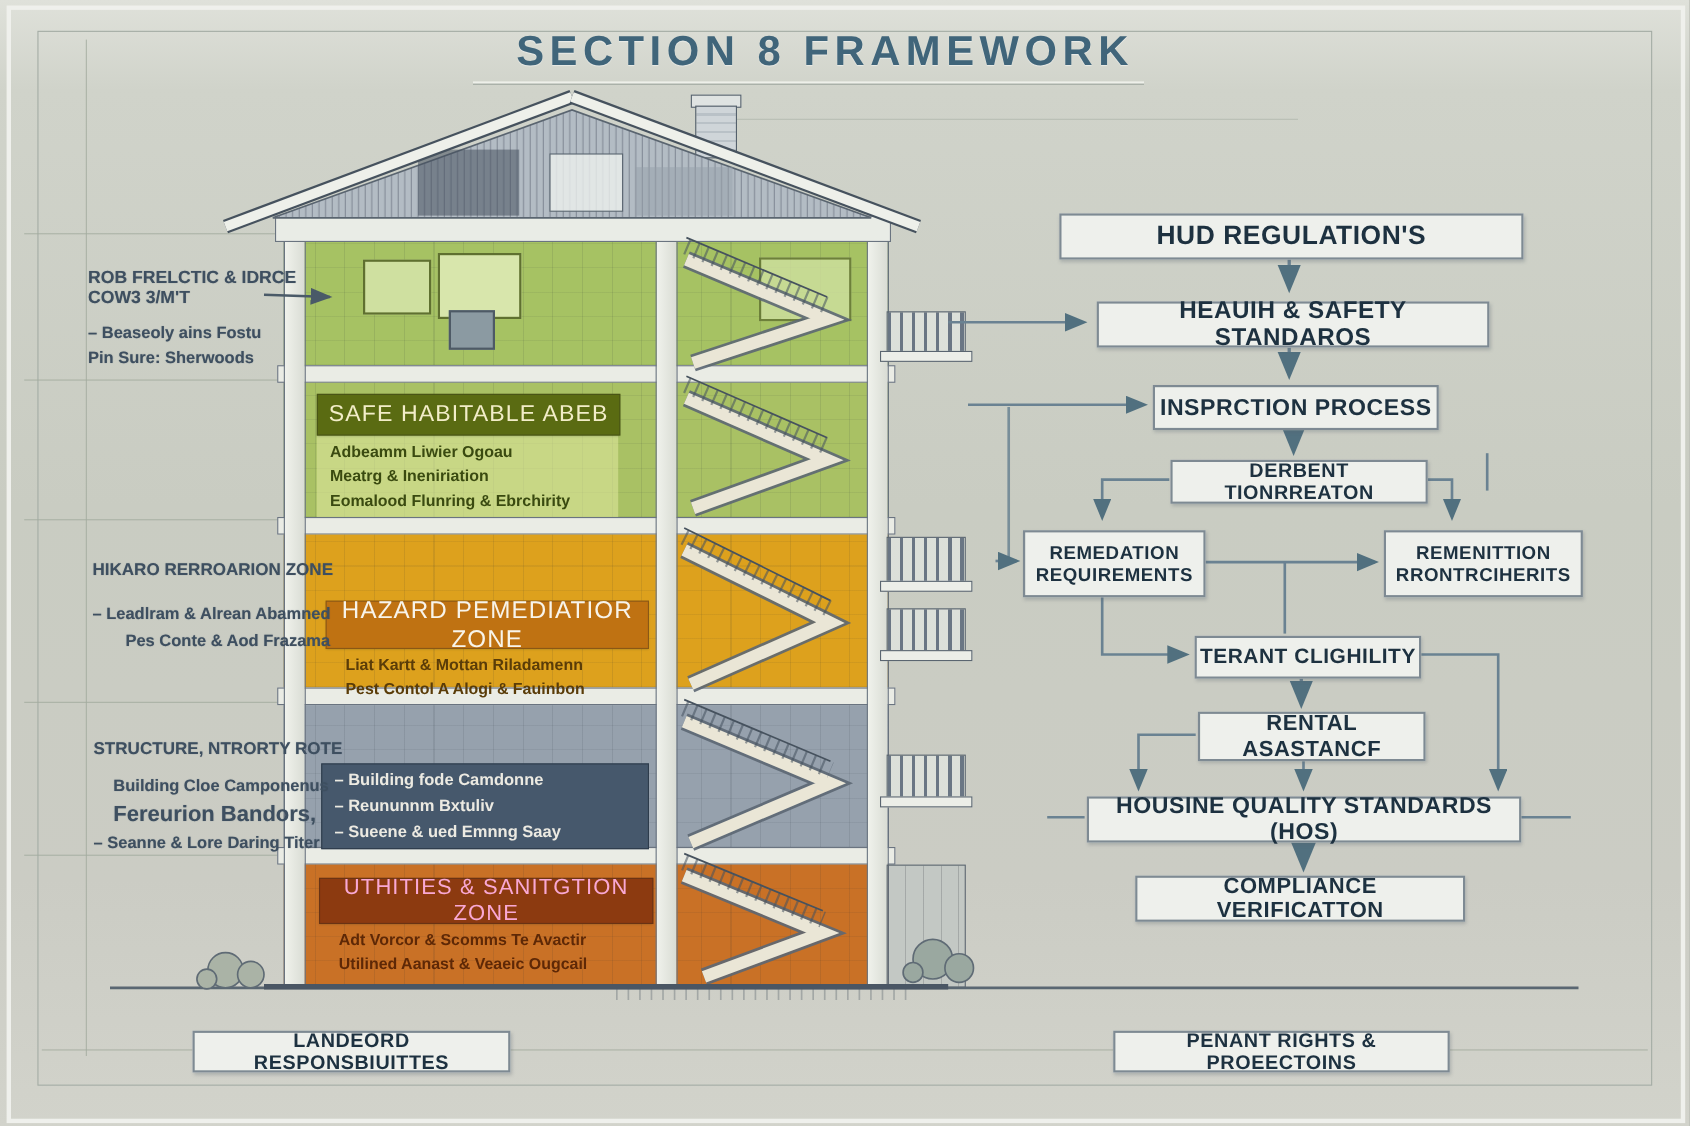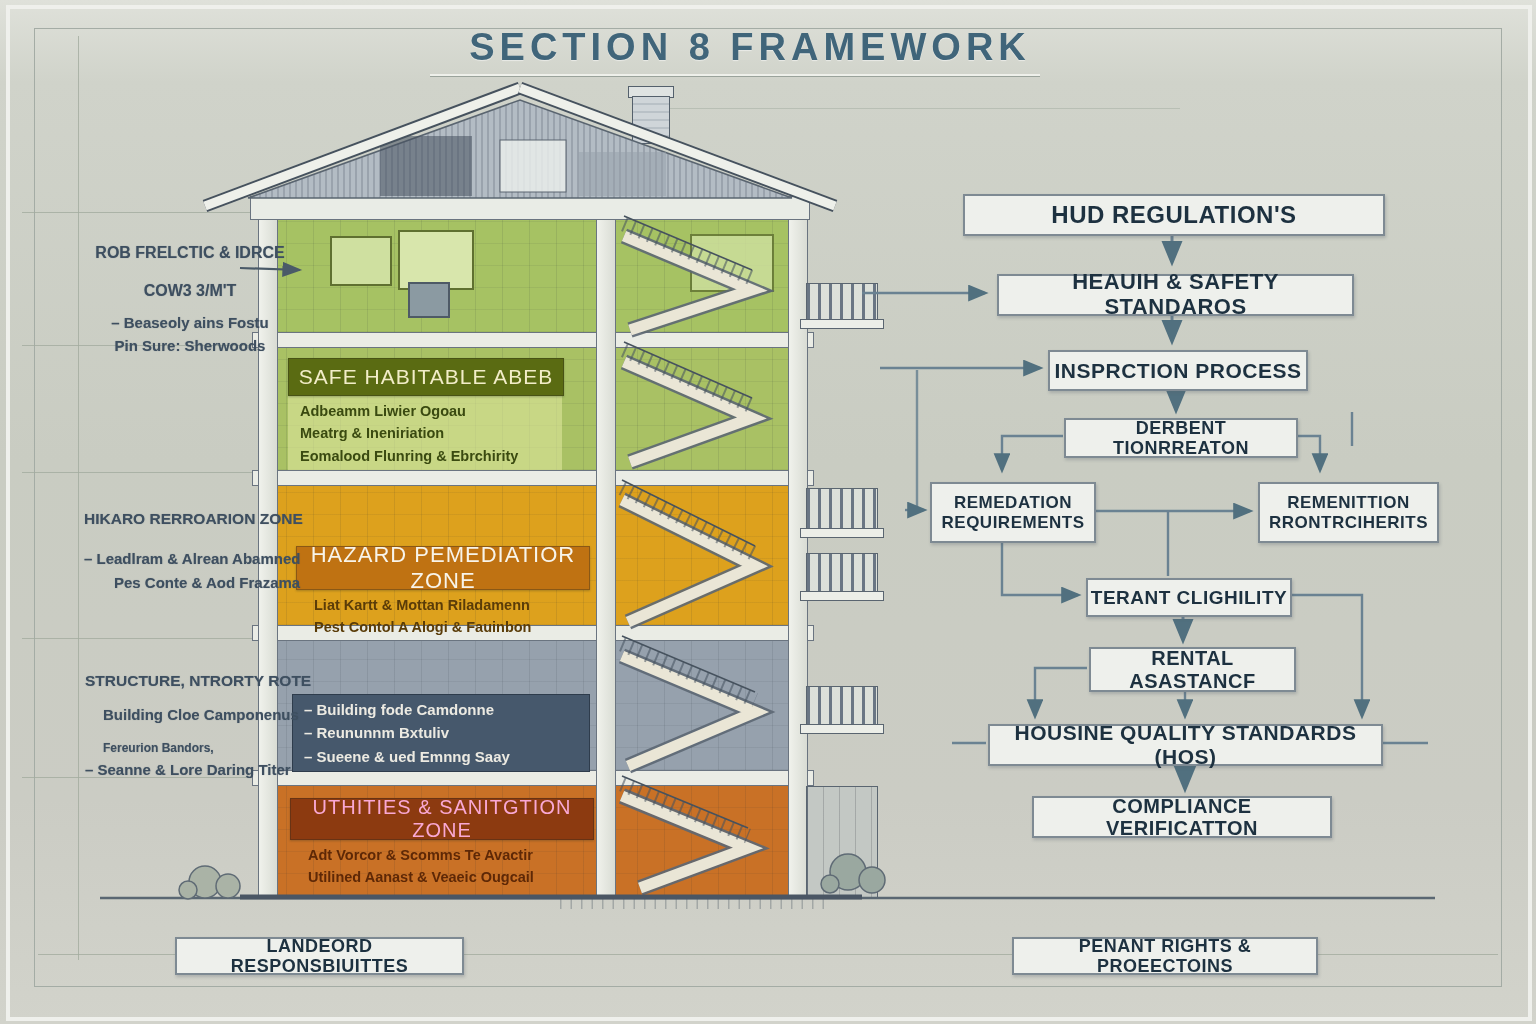--- a/index.html
+++ b/index.html
@@ -185,35 +185,35 @@
     <div>– Reununnm Bxtuliv</div>
     <div>– Sueene &amp; ued Emnng Saay</div>
   </div>
 
   <div class="abs band" style="left:290px;top:798px;width:302px;height:40px;background:#8c3a10;color:#f9a8d4;font-size:20px">UTHITIES &amp; SANITGTION ZONE</div>
   <div class="abs zlines" style="left:308px;top:844px;width:280px;font-size:14.5px;color:#5e2806">
     <div>Adt Vorcor &amp; Scomms Te Avactir</div>
     <div>Utilined Aanast &amp; Veaeic Ougcail</div>
   </div>
 
-  <div class="abs llabel" style="left:80px;top:244px;width:220px;text-align:center;font-size:16px">
+  <div class="abs llabel" style="left:80px;top:244px;width:220px;text-align:left;font-size:16px">
     <div>ROB FRELCTIC &amp; IDRCE</div>
-    <div style="margin-top:20px">COW3 3/M'T</div>
+    <div style="margin-top:0">COW3 3/M'T</div>
     <div style="margin-top:14px;font-size:15px">– Beaseoly ains Fostu</div>
     <div style="margin-top:6px;font-size:15px">Pin Sure: Sherwoods</div>
   </div>
   <div class="abs llabel" style="left:84px;top:510px;width:250px;text-align:left;font-size:15.5px">
     <div>HIKARO RERROARION ZONE</div>
     <div style="margin-top:22px;font-size:15px">– Leadlram &amp; Alrean Abamned</div>
     <div style="margin-top:7px;font-size:15px;margin-left:30px">Pes Conte &amp; Aod Frazama</div>
   </div>
   <div class="abs llabel" style="left:85px;top:672px;width:240px;text-align:left;font-size:15.5px">
     <div>STRUCTURE, NTRORTY ROTE</div>
     <div style="margin-top:16px;font-size:15px;margin-left:18px">Building Cloe Camponenus</div>
-    <div style="margin-top:18px;font-size:12px;margin-left:18px">Fereurion Bandors,</div>
+    <div style="margin-top:6px;font-size:20px;margin-left:18px">Fereurion Bandors,</div>
     <div style="margin-top:6px;font-size:15px">– Seanne &amp; Lore Daring Titer</div>
   </div>
 
   <svg class="abs" style="left:0;top:0" width="1536" height="1024" viewBox="0 0 1536 1024">
     <g fill="none" stroke="#6a8292" stroke-width="2.4">
       <line x1="1172" y1="233" x2="1172" y2="262" stroke-width="3" marker-end="url(#ah2)"></line>
       <line x1="1172" y1="314" x2="1172" y2="341" stroke-width="3" marker-end="url(#ah2)"></line>
       <line x1="1176" y1="389" x2="1176" y2="410" stroke-width="3" marker-end="url(#ah2)"></line>
       <path d="M1063,436 H1002 V470" marker-end="url(#ah2)"></path>
       <path d="M1295,436 H1320 V470" marker-end="url(#ah2)"></path>

